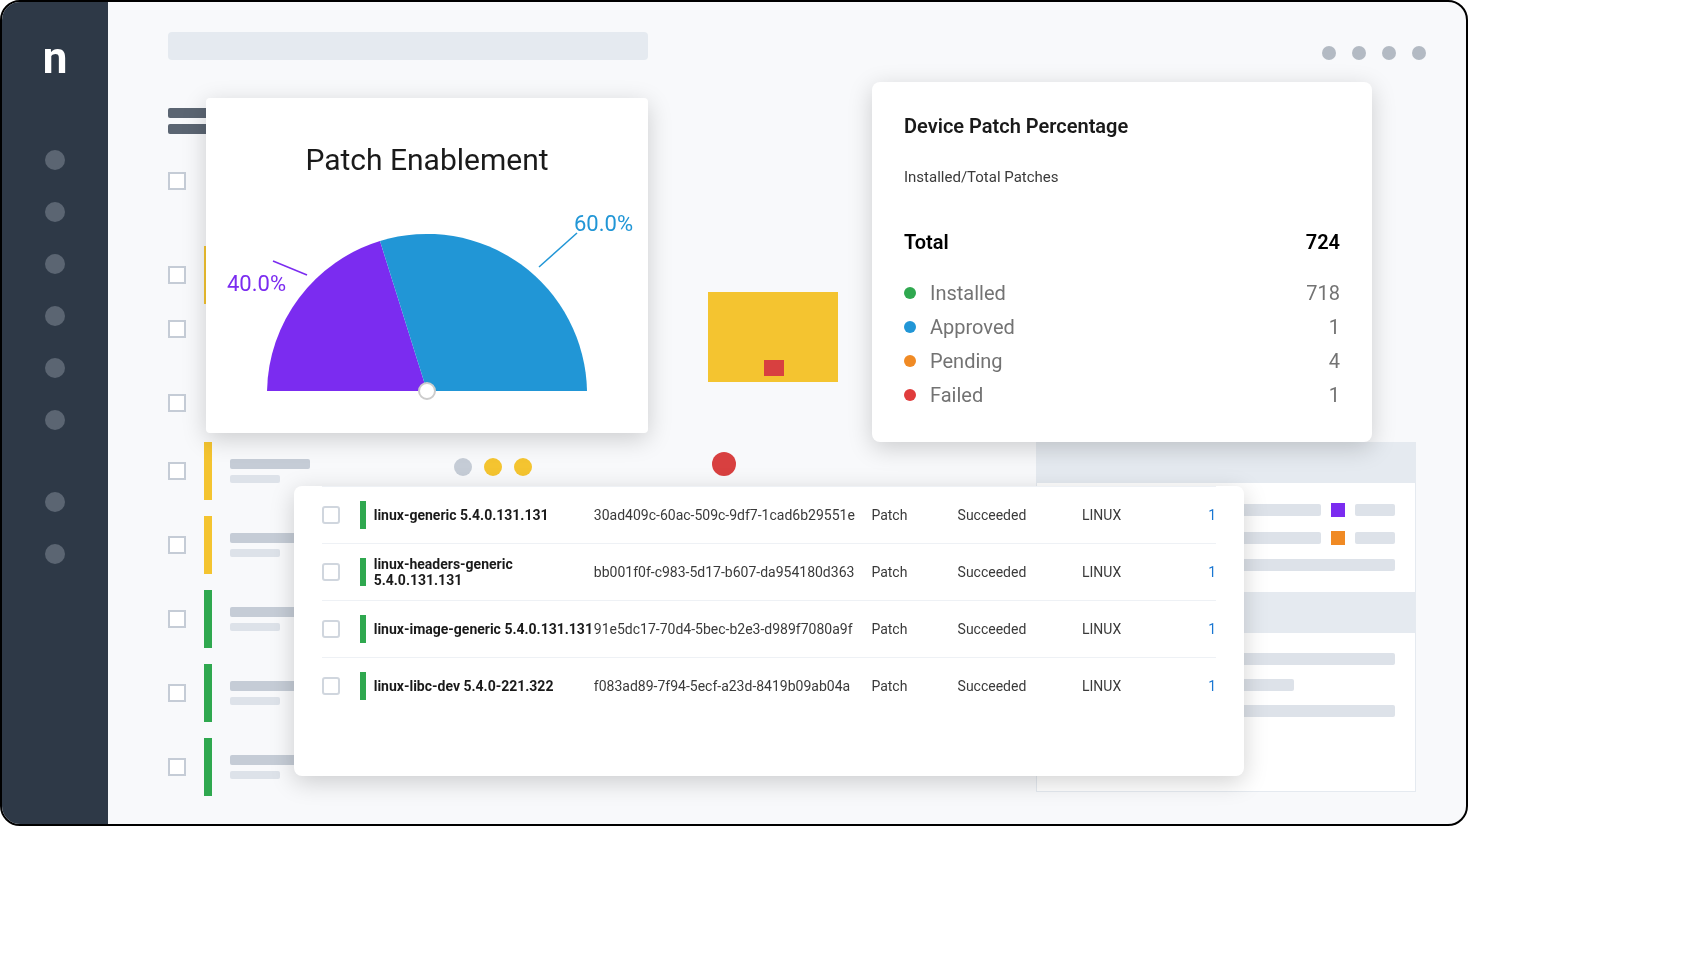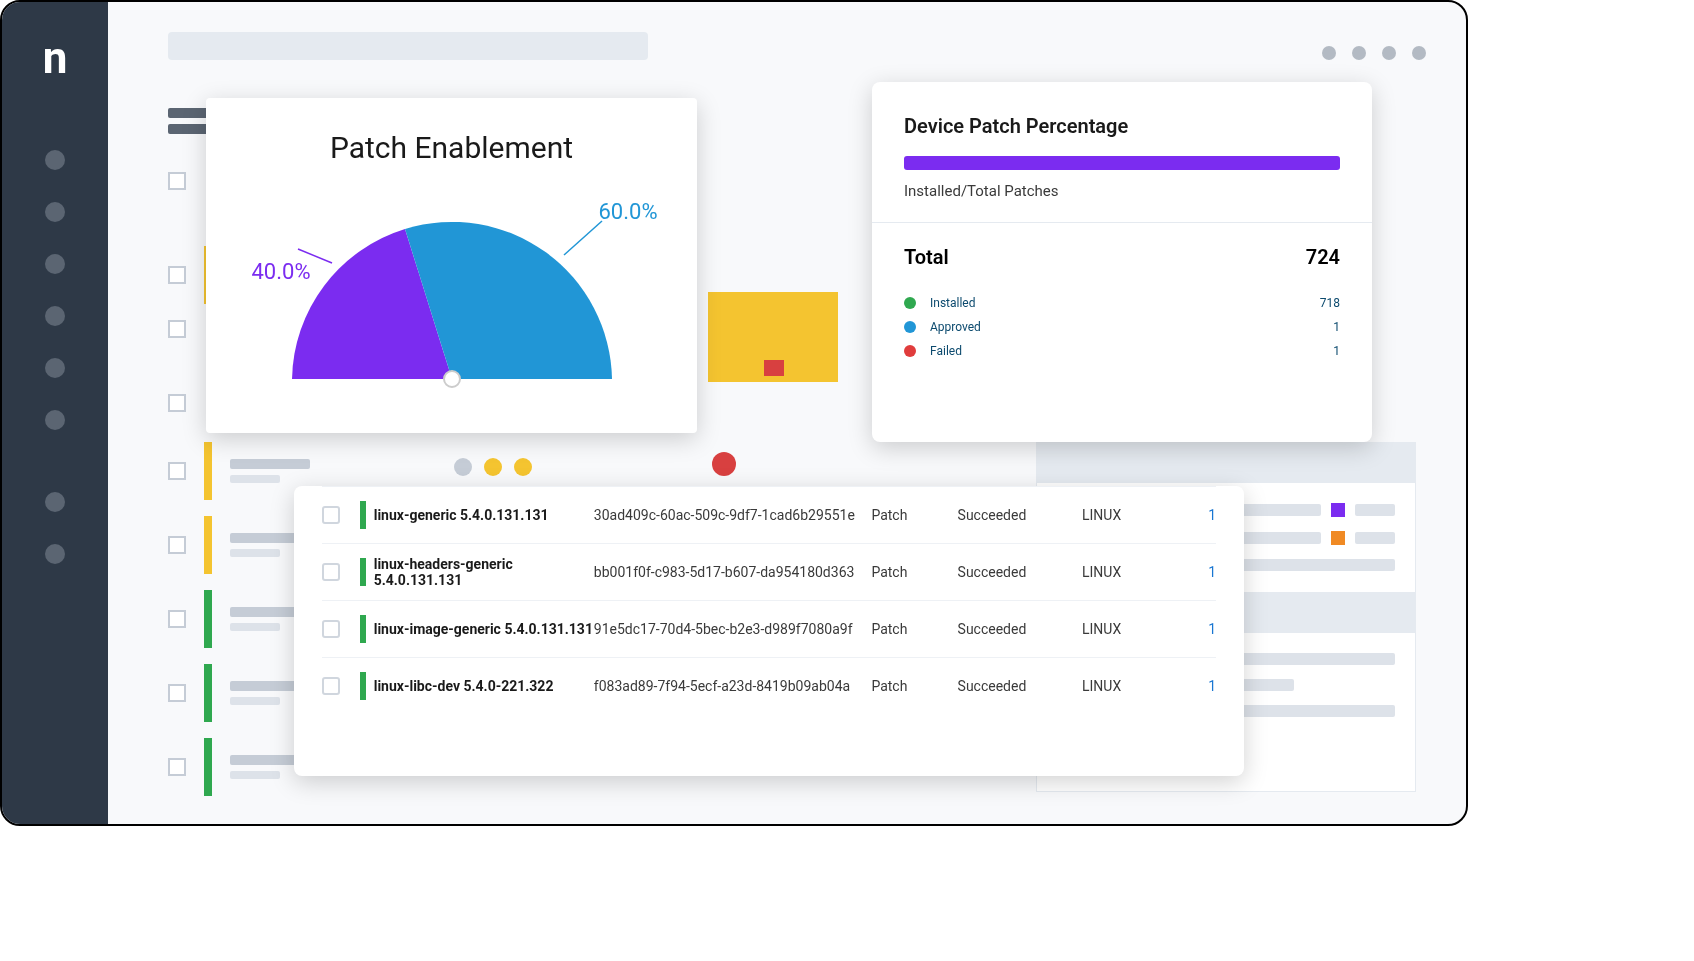--- a/index.html
+++ b/index.html
@@ -45,43 +45,43 @@
 .right-panel { position: absolute; top: 440px; right: 50px; width: 380px; height: 340px; background: #fff; border: 1px solid #e5eaf0; }
 .right-panel .hdr { height: 40px; background: #e5eaf0; }
 .right-panel .bd { padding: 20px; display: flex; flex-direction: column; gap: 14px; }
 .right-panel .ln { display: flex; gap: 10px; align-items: center; }
 .right-panel .sq { width: 14px; height: 14px; }
 .right-panel .bar { height: 12px; background: #dde2e9; border-radius: 2px; flex: 1; }
 .right-panel2 { position: absolute; top: 590px; right: 50px; width: 380px; height: 200px; background: #fff; border: 1px solid #e5eaf0; }
 
 
 .card1 {
-  position: absolute; top: 96px; left: 204px; width: 491px; height: 335px;
+  position: absolute; top: 96px; left: 204px; width: 442px; height: 335px;
   background: #fff; border-radius: 4px; box-shadow: 0 6px 24px rgba(0,0,0,0.18);
-  display: flex; flex-direction: column; align-items: center; padding: 32px 20px;
+  display: flex; flex-direction: column; align-items: center; padding: 44px 20px;
 }
 .card1 h2 { font-size: 30px; font-weight: 400; color: #1a1a1a; margin-bottom: 24px; }
 .gauge-wrap { position: relative; width: 420px; height: 220px; }
 .gauge-svg { width: 380px; height: 200px; display: block; margin: 0 auto; }
 .lbl40 { position: absolute; top: 70px; left: 10px; font-size: 22px; color: #7b2cf0; }
 .lbl60 { position: absolute; top: 10px; right: 4px; font-size: 22px; color: #2196d6; }
 
 
 .card2 {
   position: absolute; top: 80px; right: 94px; width: 500px; height: 360px;
   background: #fff; border-radius: 8px; box-shadow: 0 6px 24px rgba(0,0,0,0.18);
   padding: 32px; display: flex; flex-direction: column;
 }
 .card2 h3 { font-size: 20px; font-weight: 600; color: #1a1a1a; margin-bottom: 18px; }
 .pct { font-size: 32px; font-weight: 700; color: #1a1a1a; margin-bottom: 10px; }
 .prog { width: 100%; height: 14px; background: #7b2cf0; border-radius: 3px; margin-bottom: 12px; }
 .sub { font-size: 15px; color: #3a3a3a; }
 .div { height: 1px; background: #e5eaf0; margin: 22px -32px; }
 .total-row { display: flex; justify-content: space-between; font-size: 20px; font-weight: 600; margin-bottom: 22px; }
-.stat-row { display: flex; align-items: center; font-size: 12px; color: #0c4a6e; padding: 5px 0; text-align: center; }
+.stat-row { display: flex; align-items: center; font-size: 20px; color: #737373; padding: 5px 0; text-align: center; }
 .stat-row .dot { width: 12px; height: 12px; border-radius: 50%; margin-right: 14px; }
 .stat-row .val { margin-left: auto; }
 
 
 .card3 {
   position: absolute; top: 484px; left: 292px; width: 950px; height: 290px;
   background: #fff; border-radius: 8px; box-shadow: 0 6px 24px rgba(0,0,0,0.18);
   padding: 0 28px;
 }
 .tbl-head { display: flex; align-items: center; height: 60px; font-size: 14px; font-weight: 700; color: #1a1a1a; }
@@ -251,20 +251,25 @@
           <span class="dot" style="background:#2fa84f"></span>
     <span>Installed</span>
     <span class="val">718</span>
         </div>
         <div class="stat-row">
           <span class="dot" style="background:#2196d6"></span>
     <span>Approved</span>
     <span class="val">1</span>
         </div>
         <div class="stat-row">
+          <span class="dot" style="background:#f08a24"></span>
+    <span>Pending</span>
+    <span class="val">4</span>
+        </div>
+        <div class="stat-row">
           <span class="dot" style="background:#e03c3c"></span>
     <span>Failed</span>
     <span class="val">1</span>
         </div>
       </div>
   </div>
 
   <div class="card3">
     <div id="tbl-body">
         <div class="tbl-row">

